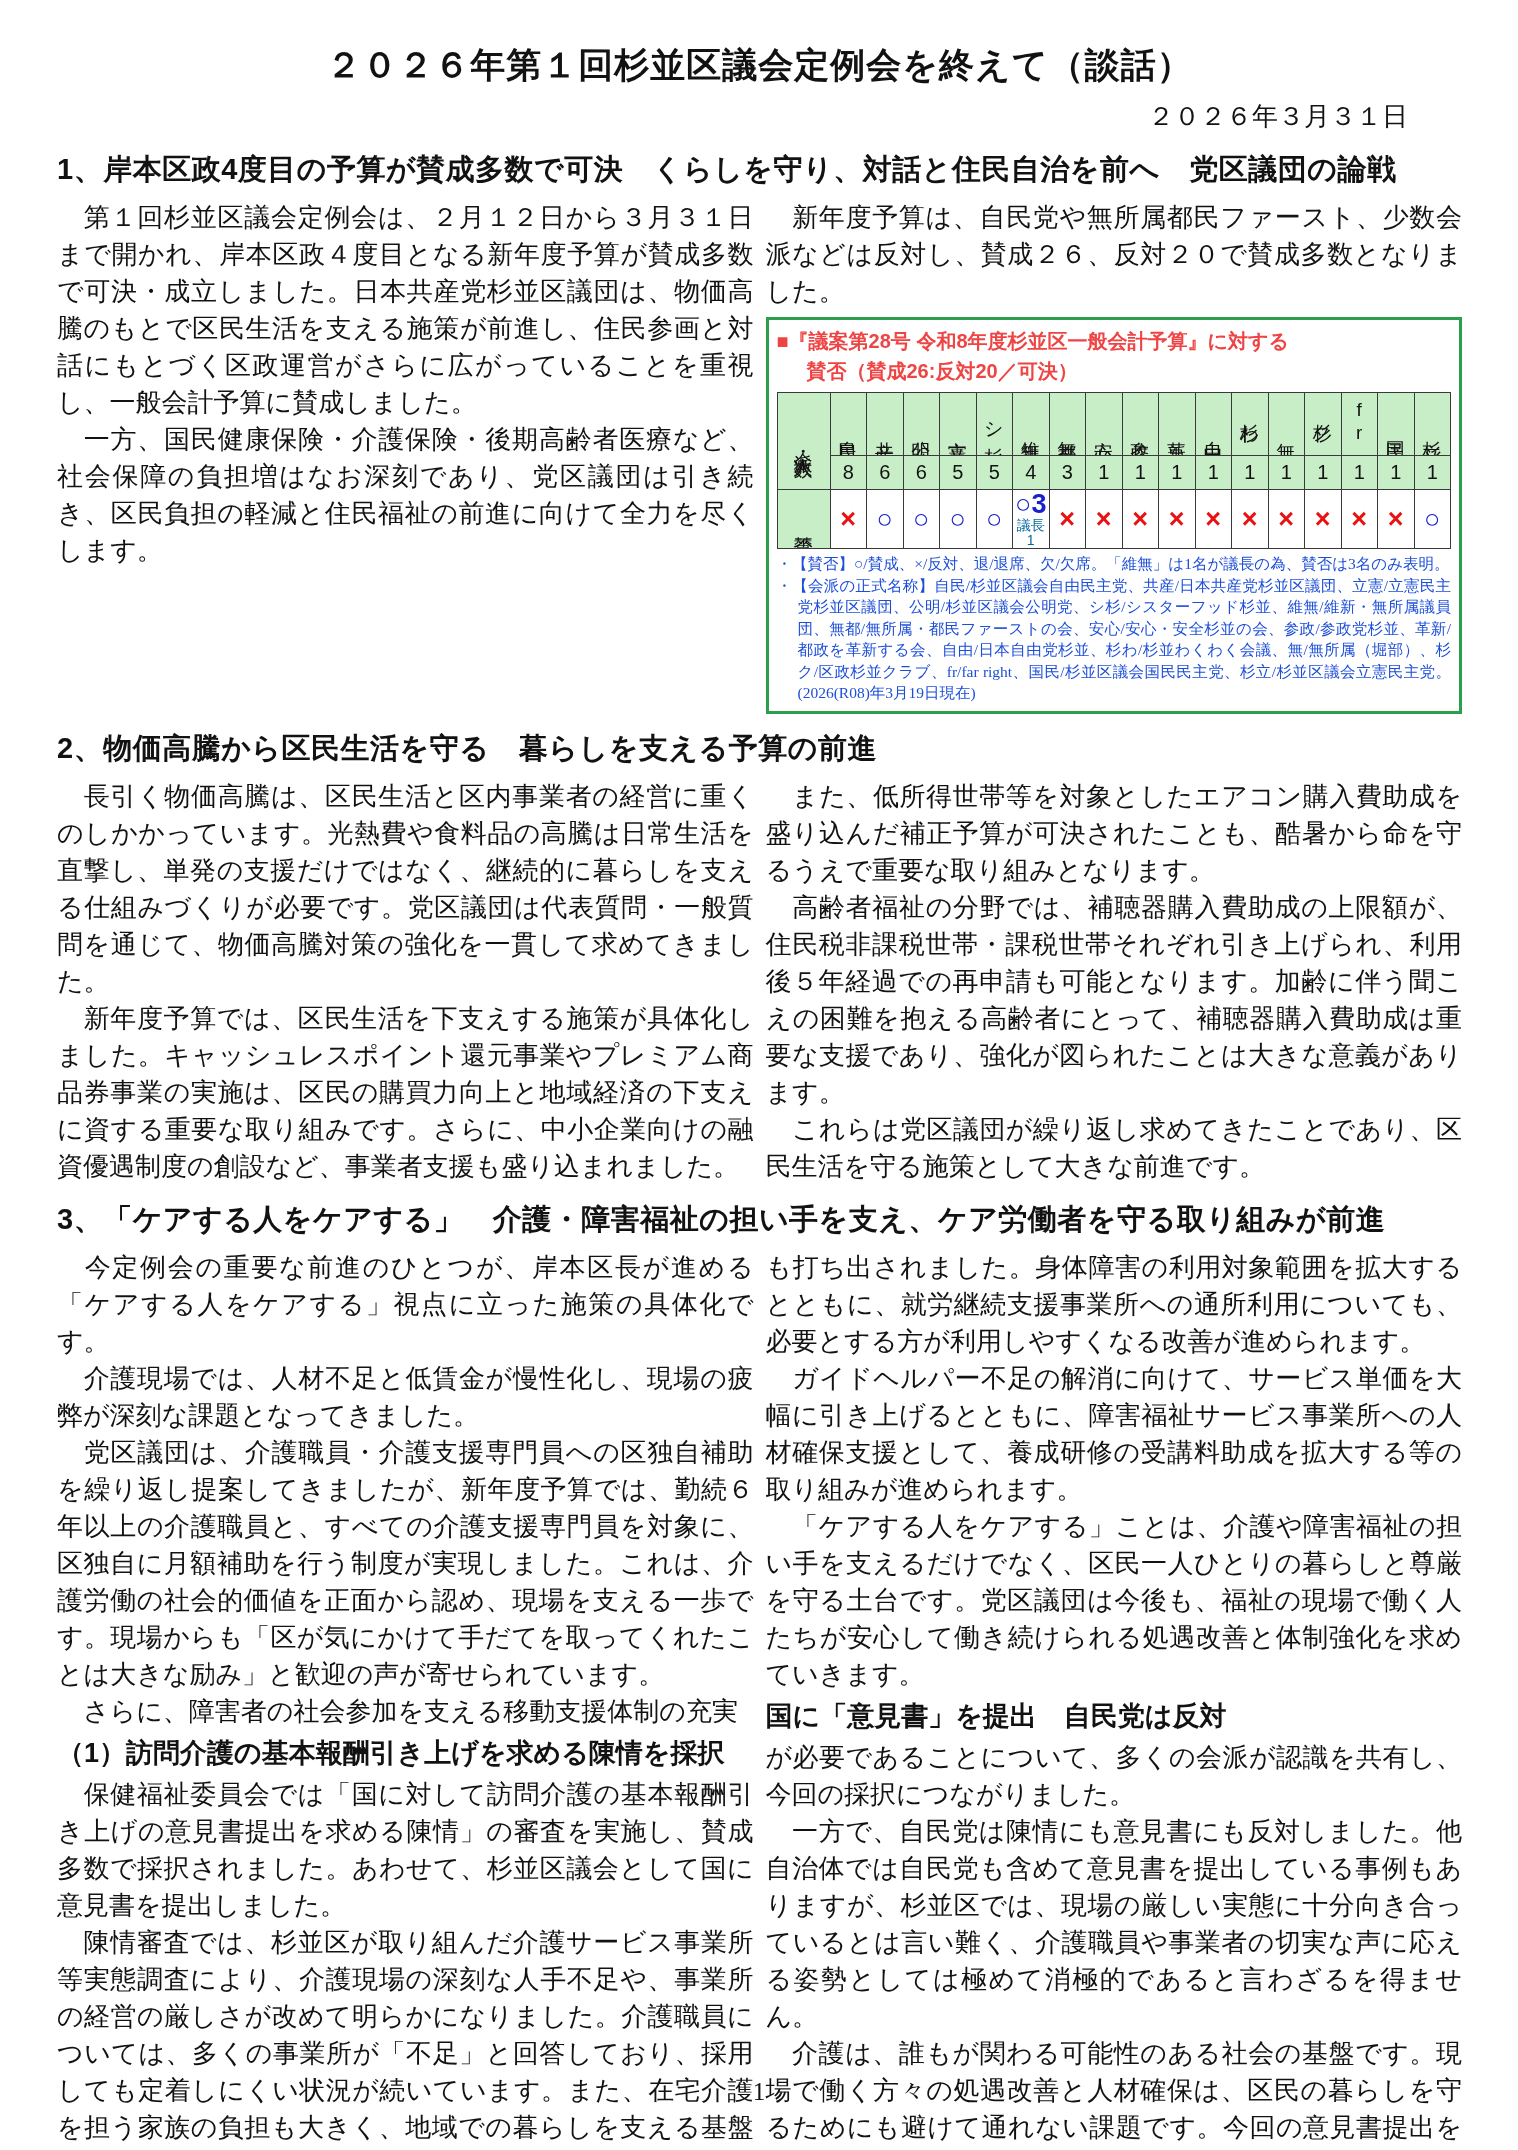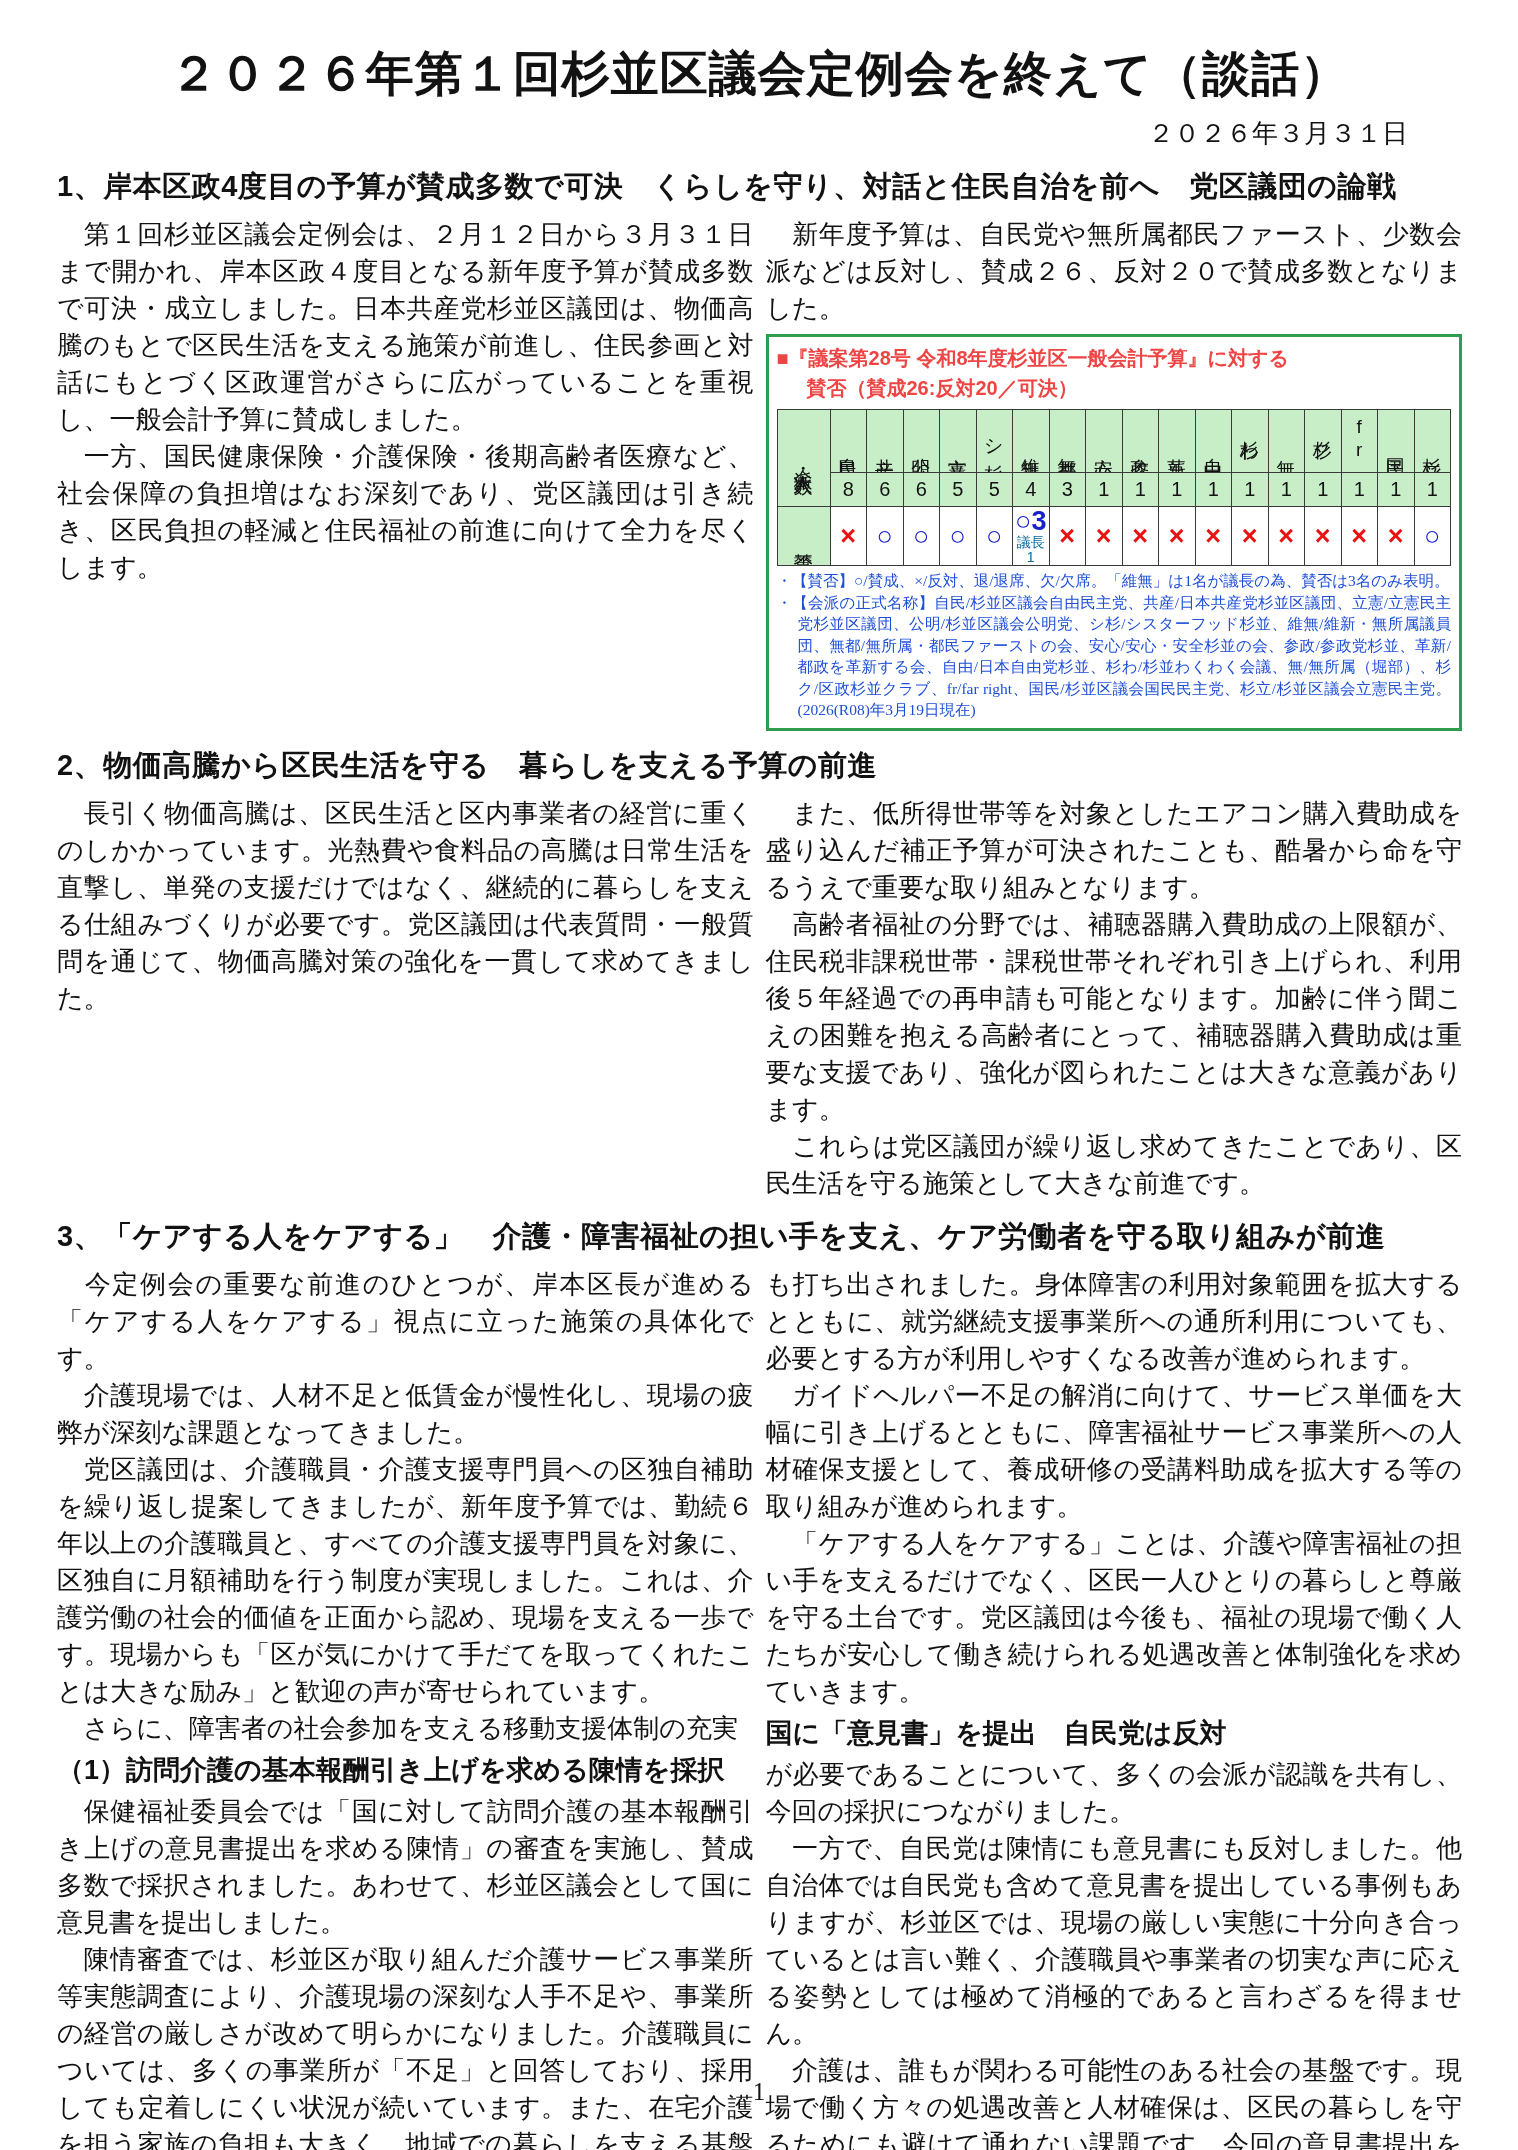--- a/index.html
+++ b/index.html
@@ -13,21 +13,21 @@
     position:relative;
     width:1518px; height:2150px;
     box-sizing:border-box;
     padding:42px 56px 0 57px;
     overflow:hidden;
     background:#ffffff;
   }
 
   h1.title {
     font-family:"Liberation Sans","DejaVu Sans",sans-serif;
-    font-size:48px; font-weight:bold;
+    font-size:35px; font-weight:bold;
     text-align:center; margin:0 0 10px 0; letter-spacing:1px;
   }
   .date-line  { text-align:right; font-size:26px; line-height:36px; padding-right:54px; }
   .author-line{ text-align:right; font-size:26px; line-height:36px; padding-right:2px; }
 
   h2.section-heading {
     font-family:"Liberation Sans","DejaVu Sans",sans-serif;
     font-size:29px; font-weight:bold;
     margin:15px 0 9px 0; letter-spacing:0.5px;
   }
@@ -238,20 +238,21 @@
         </div>
       </div>
     </div>
   </section>
 
   <section>
     <h2 class="section-heading">2、物価高騰から区民生活を守る　暮らしを支える予算の前進</h2>
     <div class="cols">
       <div class="col">
         <p class="body">　長引く物価高騰は、区民生活と区内事業者の経営に重くのしかかっています。光熱費や食料品の高騰は日常生活を直撃し、単発の支援だけではなく、継続的に暮らしを支える仕組みづくりが必要です。党区議団は代表質問・一般質問を通じて、物価高騰対策の強化を一貫して求めてきました。</p>
+        <p class="body">　新年度予算では、区民生活を下支えする施策が具体化しました。キャッシュレスポイント還元事業やプレミアム商品券事業の実施は、区民の購買力向上と地域経済の下支えに資する重要な取り組みです。さらに、中小企業向けの融資優遇制度の創設など、事業者支援も盛り込まれました。</p>
       </div>
       <div class="col">
         <p class="body">　また、低所得世帯等を対象としたエアコン購入費助成を盛り込んだ補正予算が可決されたことも、酷暑から命を守るうえで重要な取り組みとなります。</p>
         <p class="body">　高齢者福祉の分野では、補聴器購入費助成の上限額が、住民税非課税世帯・課税世帯それぞれ引き上げられ、利用後５年経過での再申請も可能となります。加齢に伴う聞こえの困難を抱える高齢者にとって、補聴器購入費助成は重要な支援であり、強化が図られたことは大きな意義があります。</p>
         <p class="body">　これらは党区議団が繰り返し求めてきたことであり、区民生活を守る施策として大きな前進です。</p>
       </div>
     </div>
   </section>
 
   <section>

